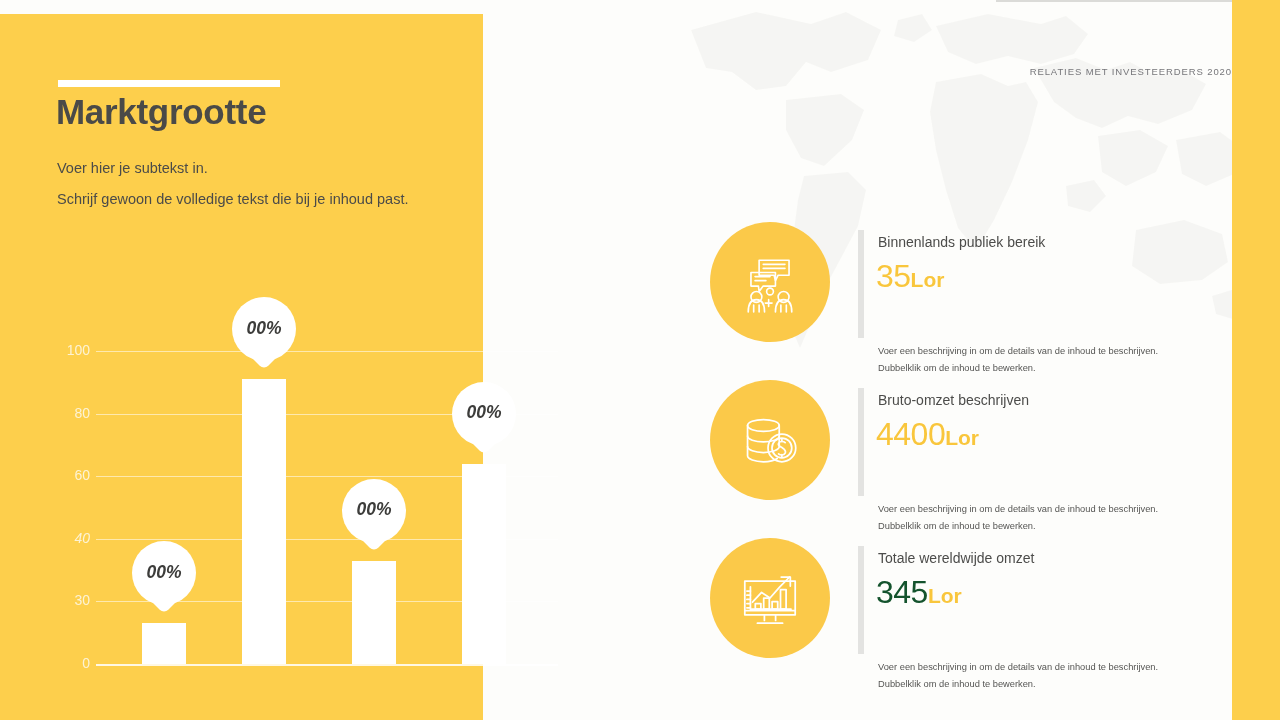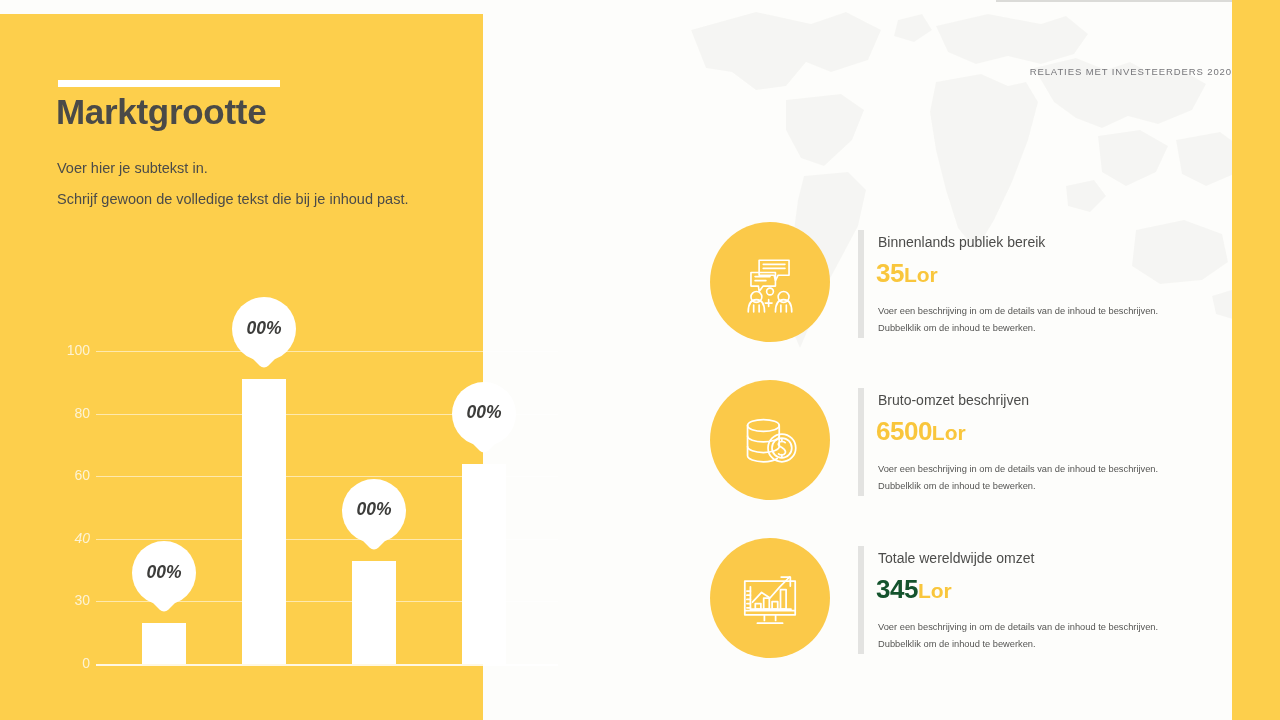--- a/index.html
+++ b/index.html
@@ -102,28 +102,28 @@
     background:#e3e3e1;
   }
   .stat-label{
     position:absolute;left:272px;
     font-size:14px;color:#4c4c4a;
   }
   .stat-value-wrap{
     position:absolute;left:270px;white-space:nowrap;
   }
   .stat-number{
-    font-size:26px;font-weight:bold;color:#f9c63c;letter-spacing:-0.5px;
+    font-size:32px;font-weight:normal;color:#f9c63c;letter-spacing:-0.5px;
   }
   .stat-unit{
     font-size:21px;font-weight:bold;color:#f9c63c;
   }
   .stat-desc-1,.stat-desc-2{
     position:absolute;left:272px;
-    font-size:9.3px;color:#555553;
+    font-size:9.3px;color:#555553;margin-top:40px;
   }
 </style>
 </head>
 <body>
 
 <div id="slide">
 
   <div class="left-panel">
 
     <div class="title-rule"></div>
@@ -239,21 +239,21 @@
       <path d="M16 60 V74 C16 79 27 83 40 83 C49 83 57 81 61 78"></path>
       <circle cx="68" cy="62" r="21"></circle>
       <circle cx="68" cy="62" r="15"></circle>
       <path d="M73 54 C71 52 65 51 63 55 C61 59 66 60 69 62 C72 64 75 66 73 70 C71 74 65 73 63 71"></path>
       <path d="M68 49 V52 M68 72 V76"></path>
     </g>
   </svg>
           </div>
           <div class="stat-accent" style="top: 8px; height: 108px;"></div>
           <div class="stat-label" style="top: 12px;">Bruto-omzet beschrijven</div>
-          <div class="stat-value-wrap" style="top: 36px;"><span class="stat-number" style="color: rgb(249, 198, 60);">6500</span><span class="stat-unit" style="color: rgb(249, 198, 60);">Lor</span></div>
+          <div class="stat-value-wrap" style="top: 36px;"><span class="stat-number" style="color: rgb(249, 198, 60);">4400</span><span class="stat-unit" style="color: rgb(249, 198, 60);">Lor</span></div>
           <div class="stat-desc-1" style="top: 84px;">Voer een beschrijving in om de details van de inhoud te beschrijven.</div>
           <div class="stat-desc-2" style="top: 101px;">Dubbelklik om de inhoud te bewerken.</div>
         </div>
         <div class="stat-row" style="top: 538px; height: 130px;">
           <div class="icon-circle" style="top: 0px; background: rgb(251, 201, 73);">
             <svg viewBox="0 0 100 100" width="70" height="70">
     <g fill="none" stroke="#ffffff" stroke-width="2.5" stroke-linejoin="round" stroke-linecap="round">
       <path d="M14 26 H86 V74 H14 Z"></path>
       <path d="M14 68 H86"></path>
       <path d="M42 74 V82 M58 74 V82"></path>

